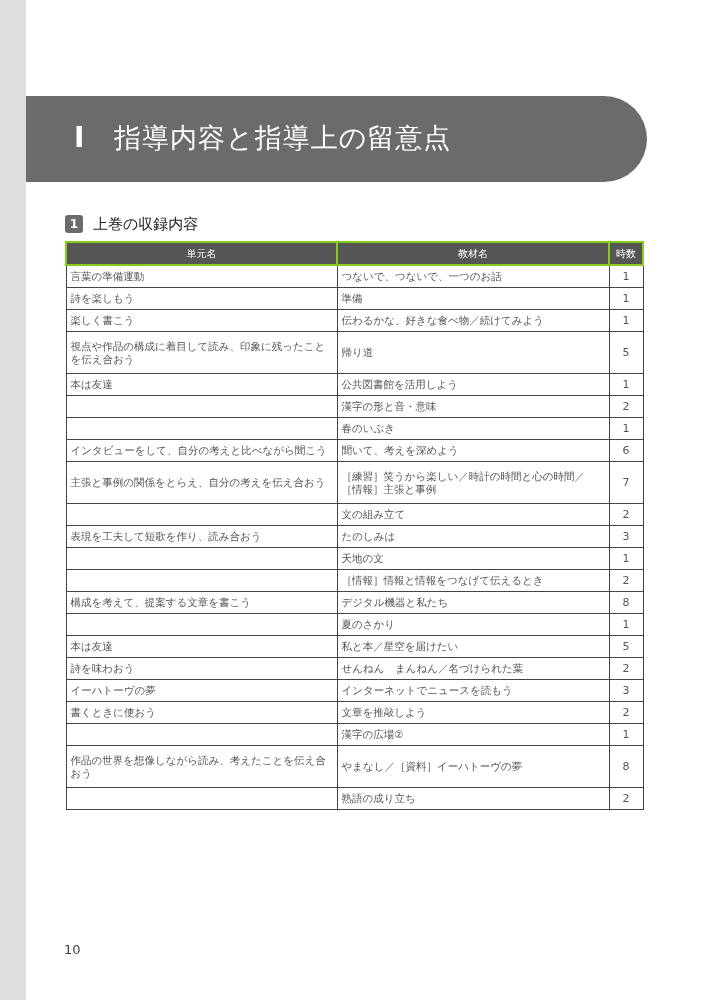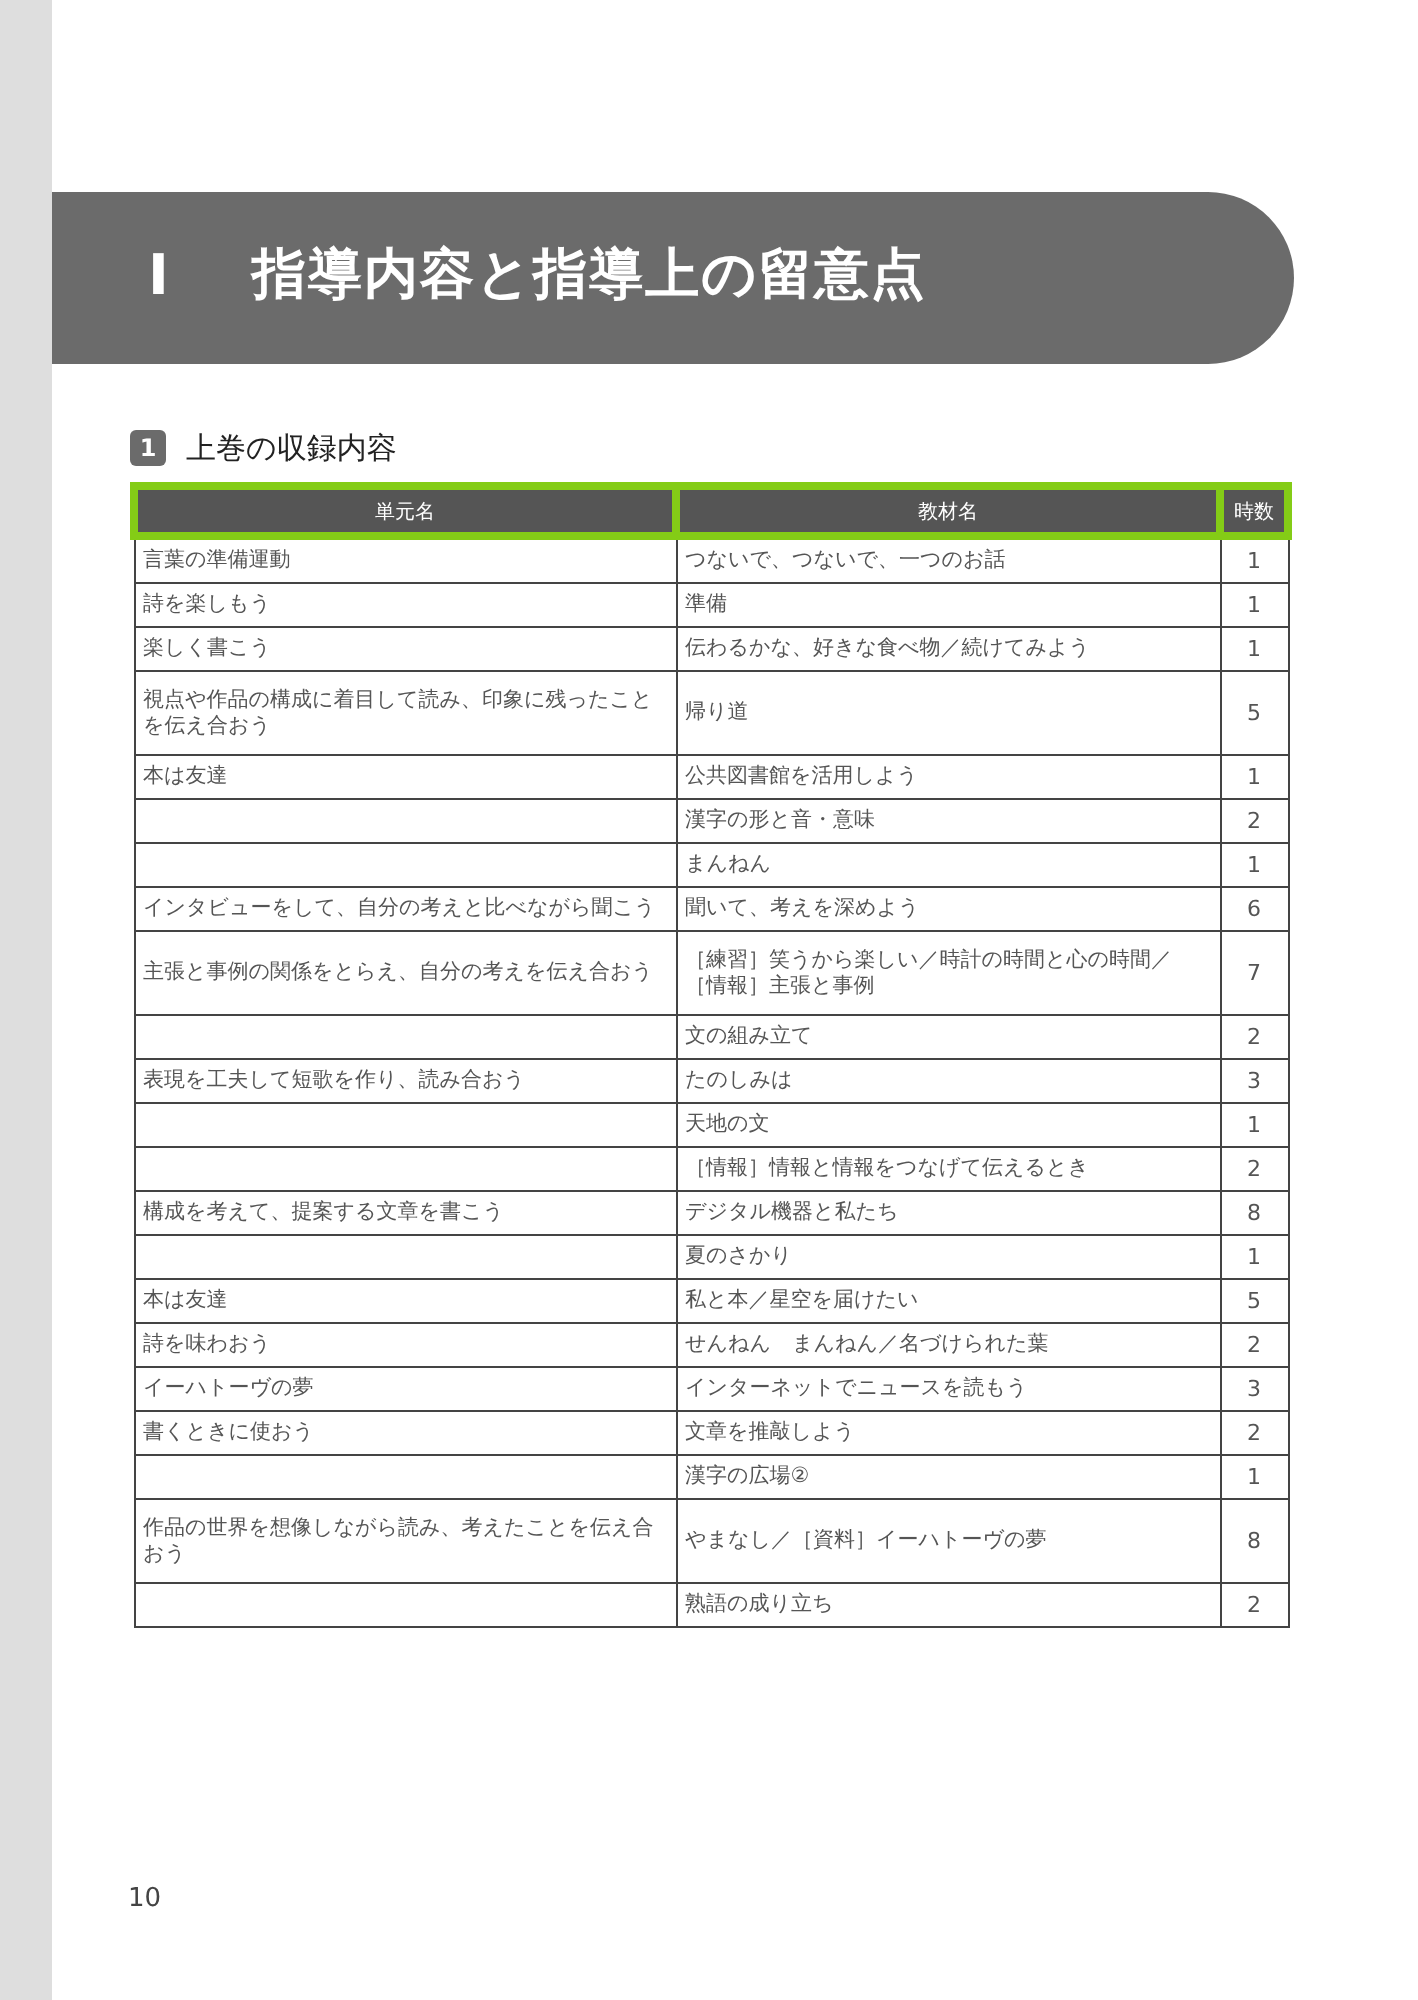--- a/index.html
+++ b/index.html
@@ -18,22 +18,22 @@
     background: #6b6b6b;
     border-top-right-radius: 43px; border-bottom-right-radius: 43px;
     display: flex; align-items: center;
     color: #fff;
   }
   .banner .num {
     position: absolute; left: 48px; top: 24px;
     font-size: 28px; font-weight: bold; line-height: 36px;
   }
   .banner .title {
-    position: absolute; left: 100px; top: 22px;
-    font-size: 27px; font-weight: bold; line-height: 40px; letter-spacing: 1px;
+    position: absolute; left: 88px; top: 22px;
+    font-size: 27px; font-weight: normal; line-height: 40px; letter-spacing: 1px;
   }
   .section-head {
     position: absolute; left: 65px; top: 214px; height: 20px;
     display: flex; align-items: center;
   }
   .section-head .badge {
     width: 18px; height: 18px; background: #6b6b6b; border-radius: 3px;
     color: #fff; font-size: 12px; font-weight: bold;
     display: flex; align-items: center; justify-content: center;
     margin-right: 10px;
@@ -45,21 +45,21 @@
     position: absolute; left: 65px; top: 241px; width: 577px;
     border-collapse: collapse; table-layout: fixed;
     font-size: 10.5px; color: #555;
   }
   table.contents col.c1 { width: 271px; }
   table.contents col.c2 { width: 272px; }
   table.contents col.c3 { width: 34px; }
   table.contents th {
     background: #555555; color: #fff; font-weight: normal;
     font-size: 10px; height: 21px; padding: 0;
-    border: 4px solid #84cc16;
+    border: 2px solid #84cc16;
   }
   table.contents td {
     border: 1px solid #444;
     height: 19px; padding: 1px 4px; line-height: 13px;
     vertical-align: middle;
   }
   table.contents td.hours { text-align: center; padding: 1px 0; font-size: 11px; }
   table.contents tr.tall td { height: 39px; }
   table.contents td.dash-bottom { border-bottom: 1px dashed #888; }
   .page-number {
@@ -120,21 +120,21 @@
         <td>公共図書館を活用しよう</td>
         <td class="hours">1</td>
       </tr>
       <tr>
         <td class="dash-bottom"></td>
         <td>漢字の形と音・意味</td>
         <td class="hours">2</td>
       </tr>
       <tr>
         <td></td>
-        <td>まんねん</td>
+        <td>春のいぶき</td>
         <td class="hours">1</td>
       </tr>
       <tr>
         <td>インタビューをして、自分の考えと比べながら聞こう</td>
         <td>聞いて、考えを深めよう</td>
         <td class="hours">6</td>
       </tr>
       <tr class="tall">
         <td>主張と事例の関係をとらえ、自分の考えを伝え合おう</td>
         <td>［練習］笑うから楽しい／時計の時間と心の時間／［情報］主張と事例</td>

